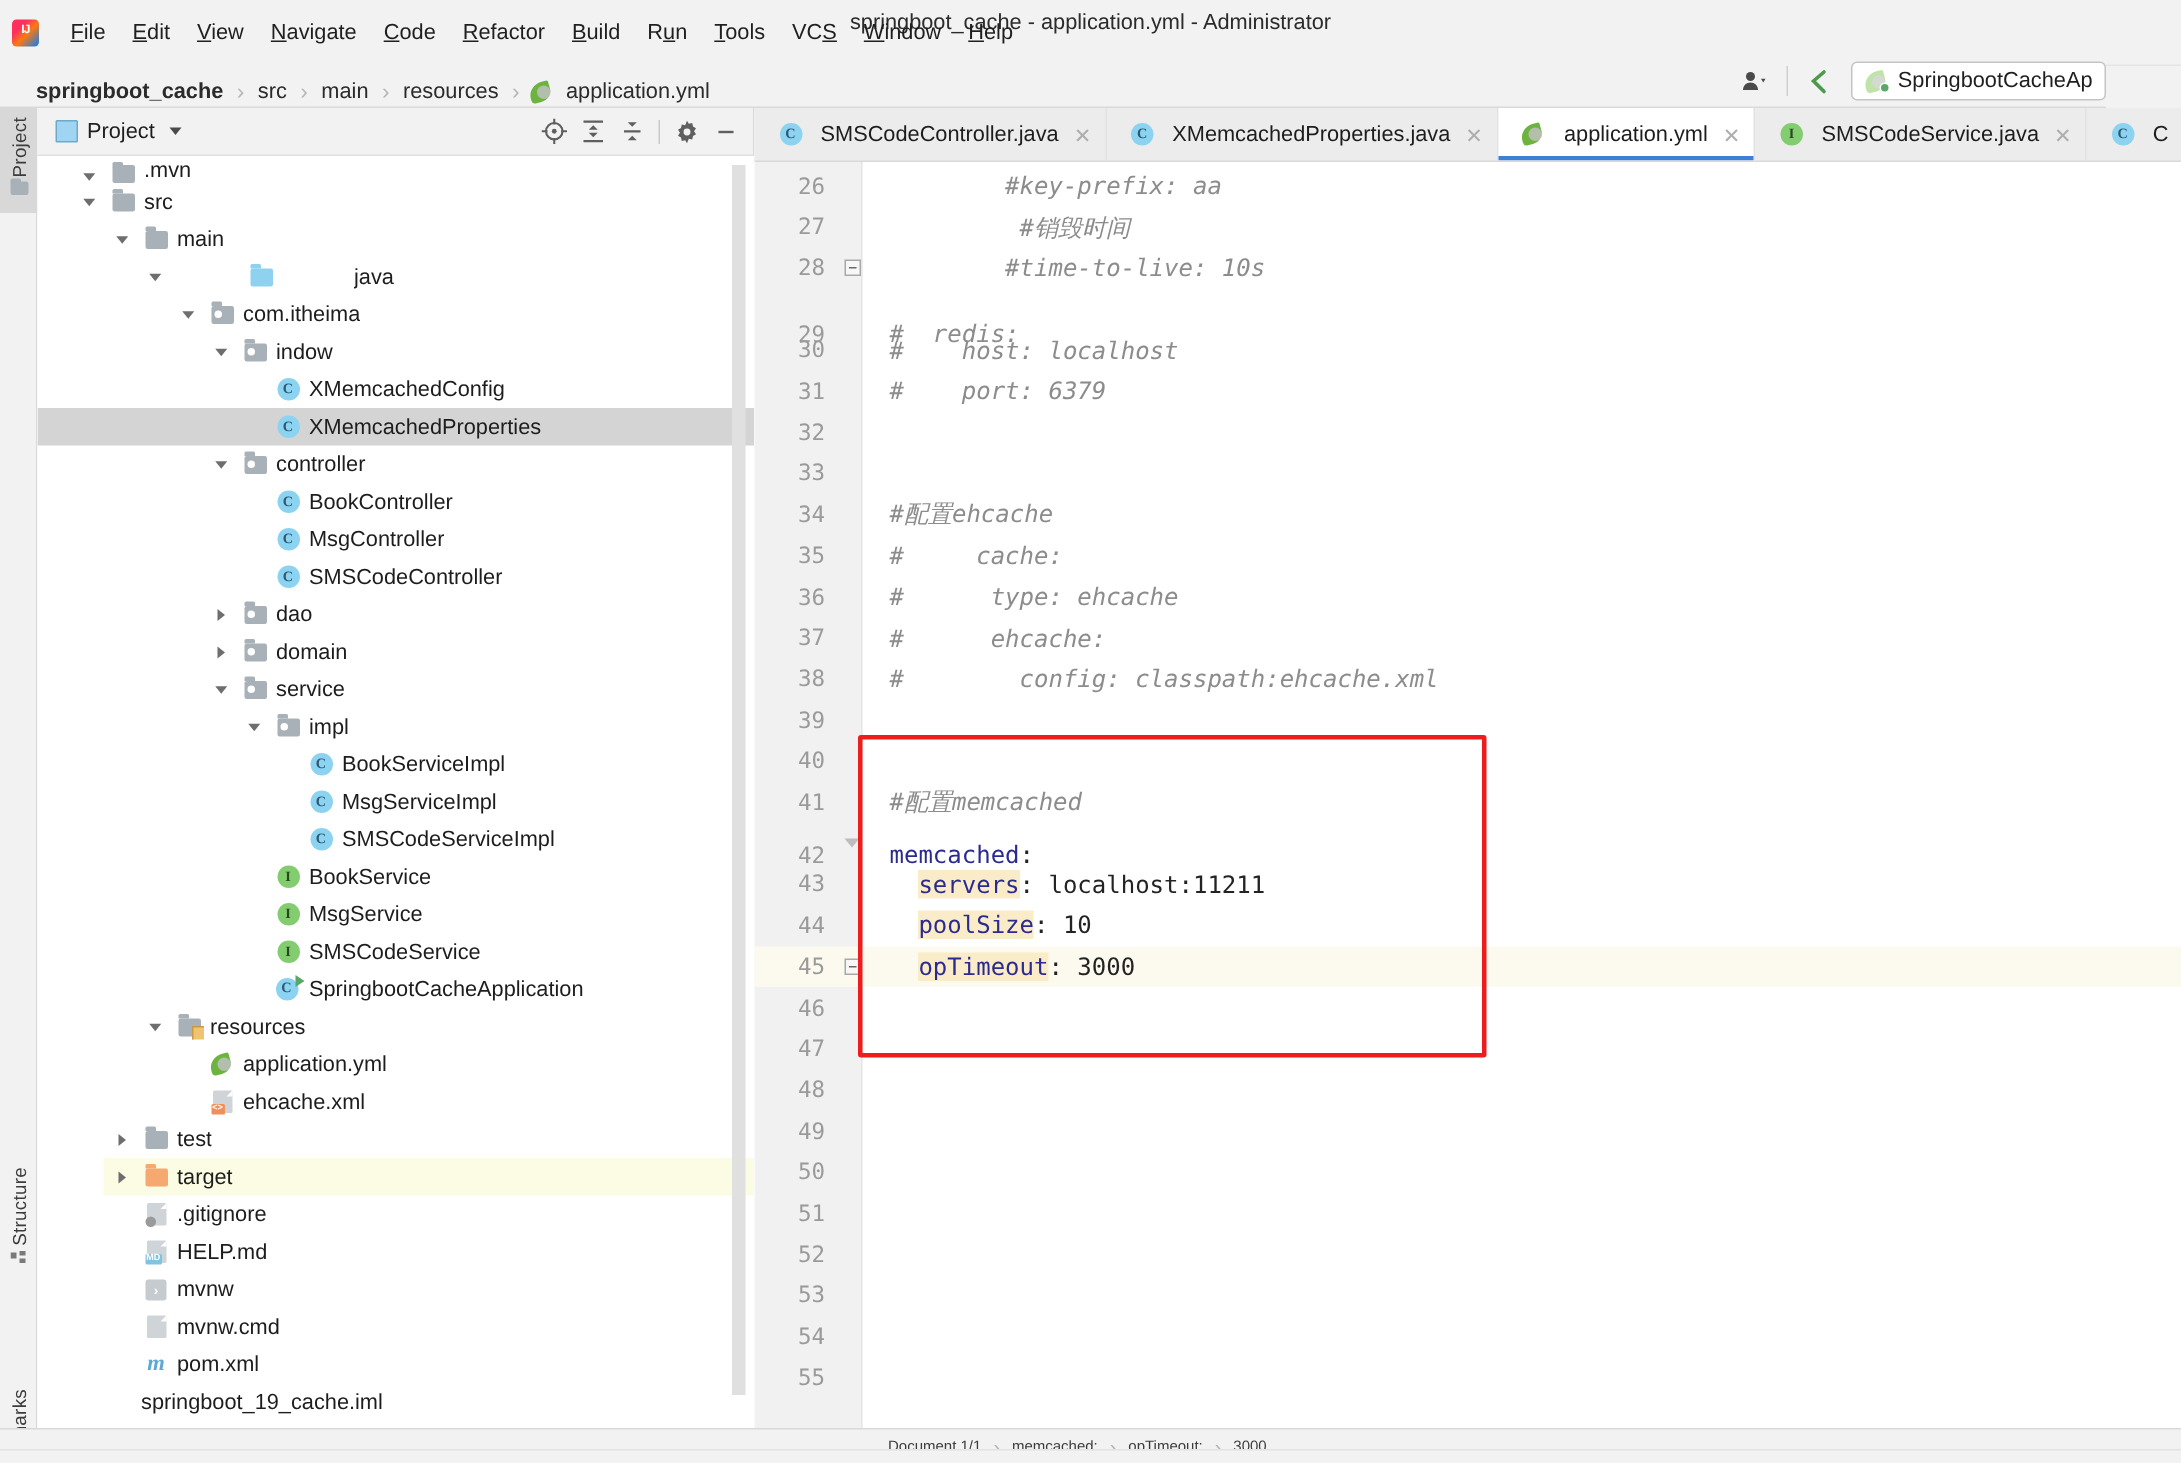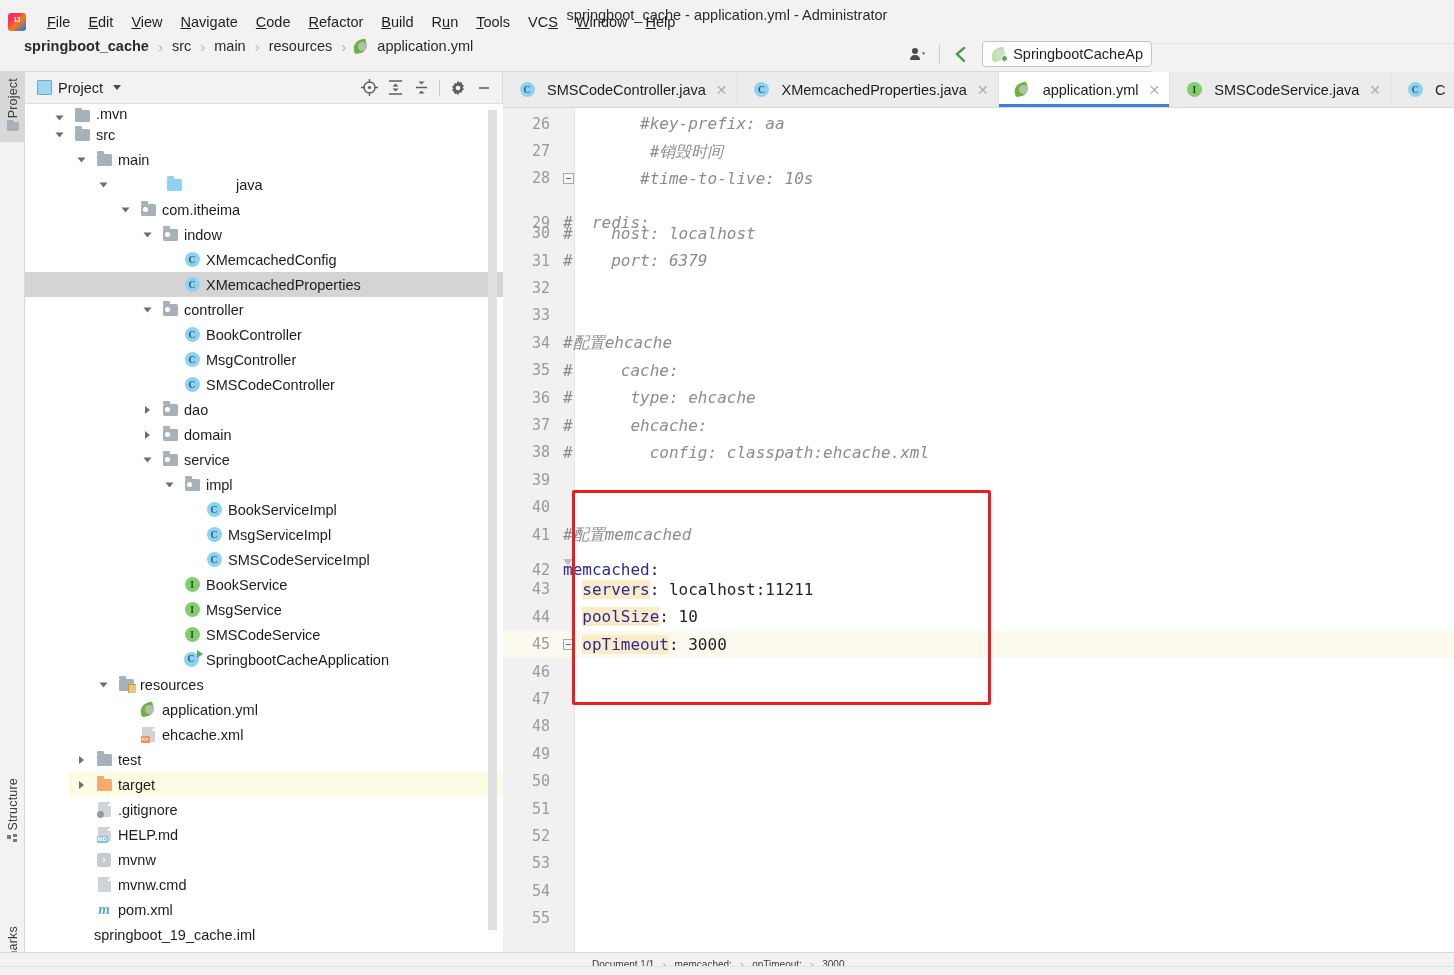--- a/index.html
+++ b/index.html
@@ -37,23 +37,23 @@
   }
   .menu-item u { text-decoration: underline; }
   .title-text {
     position: absolute; left: 0; right: 0; top: 7px;
     text-align: center; font-size: 14.5px; color: #2b2b2b;
     pointer-events: none;
   }
 
   
   .navbar {
-    position: absolute; left: 0; top: 36px; width: 1152px; height: 36px;
+    position: absolute; left: 0; top: 36px; width: 1404px; height: 36px;
     background: #f2f2f2; border-bottom: 1px solid #d9d9d9;
-    display: flex; align-items: flex-start;
+    display: flex; align-items: flex-end;
   }
   .crumbs { display: flex; align-items: center; padding-left: 22px; }
   .crumb { font-size: 14.5px; color: #2b2b2b; padding: 2px 2px; white-space: nowrap; }
   .crumb.bold { font-weight: bold; }
   .crumb-sep { color: #b6b6b6; padding: 0 7px; font-size: 15px; }
   .navbar-right {
     margin-left: auto; display: flex; align-items: center; height: 100%;
     padding-right: 0;
   }
   .nb-icon {
@@ -252,21 +252,21 @@
     position: absolute; left: 0; width: 1042px; height: 27.4px;
     display: flex; align-items: center;
   }
   .cline.cur { background: #fcfaee; }
   .lnum {
     width: 56px; text-align: right; padding-right: 9px;
     font-size: 15px; color: #9a9a9a;
     font-family: "DejaVu Sans Mono", monospace;
   }
   .ctext {
-    margin-left: 4px; font-size: 16px; line-height: 27px;
+    margin-left: 34px; font-size: 16px; line-height: 27px;
     white-space: pre; font-family: "DejaVu Sans Mono", monospace;
   }
   .cmt { color: #8c8c8c; font-style: italic; }
   .ykey { color: #2b2b8f; background: #faecc9; }
   .yplain { color: #232323; }
 
   .fold-mark {
     position: absolute; left: 60px; width: 11px; height: 11px;
     border: 1px solid #a8a8a8; background: #f7f7f7;
   }

